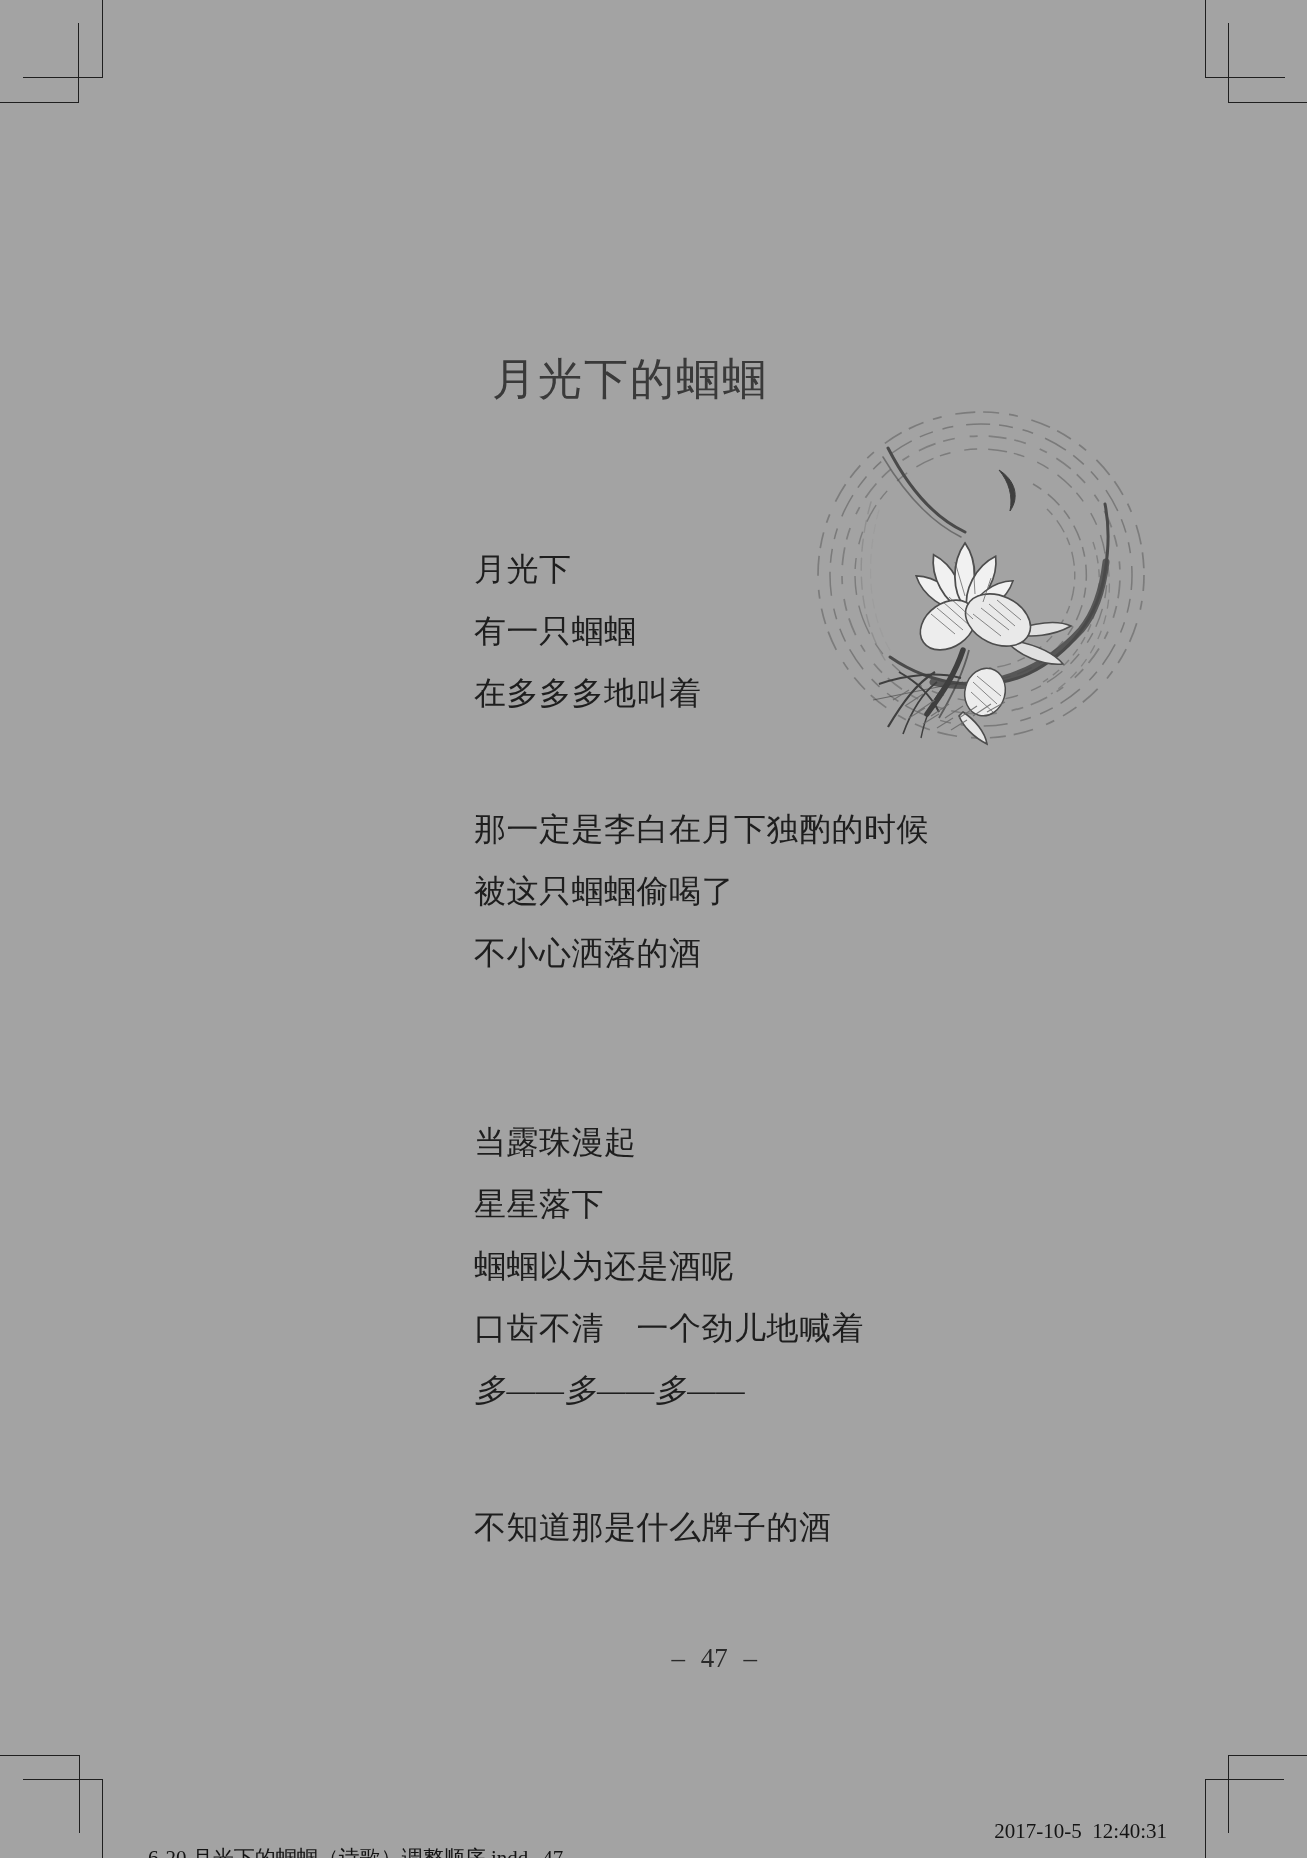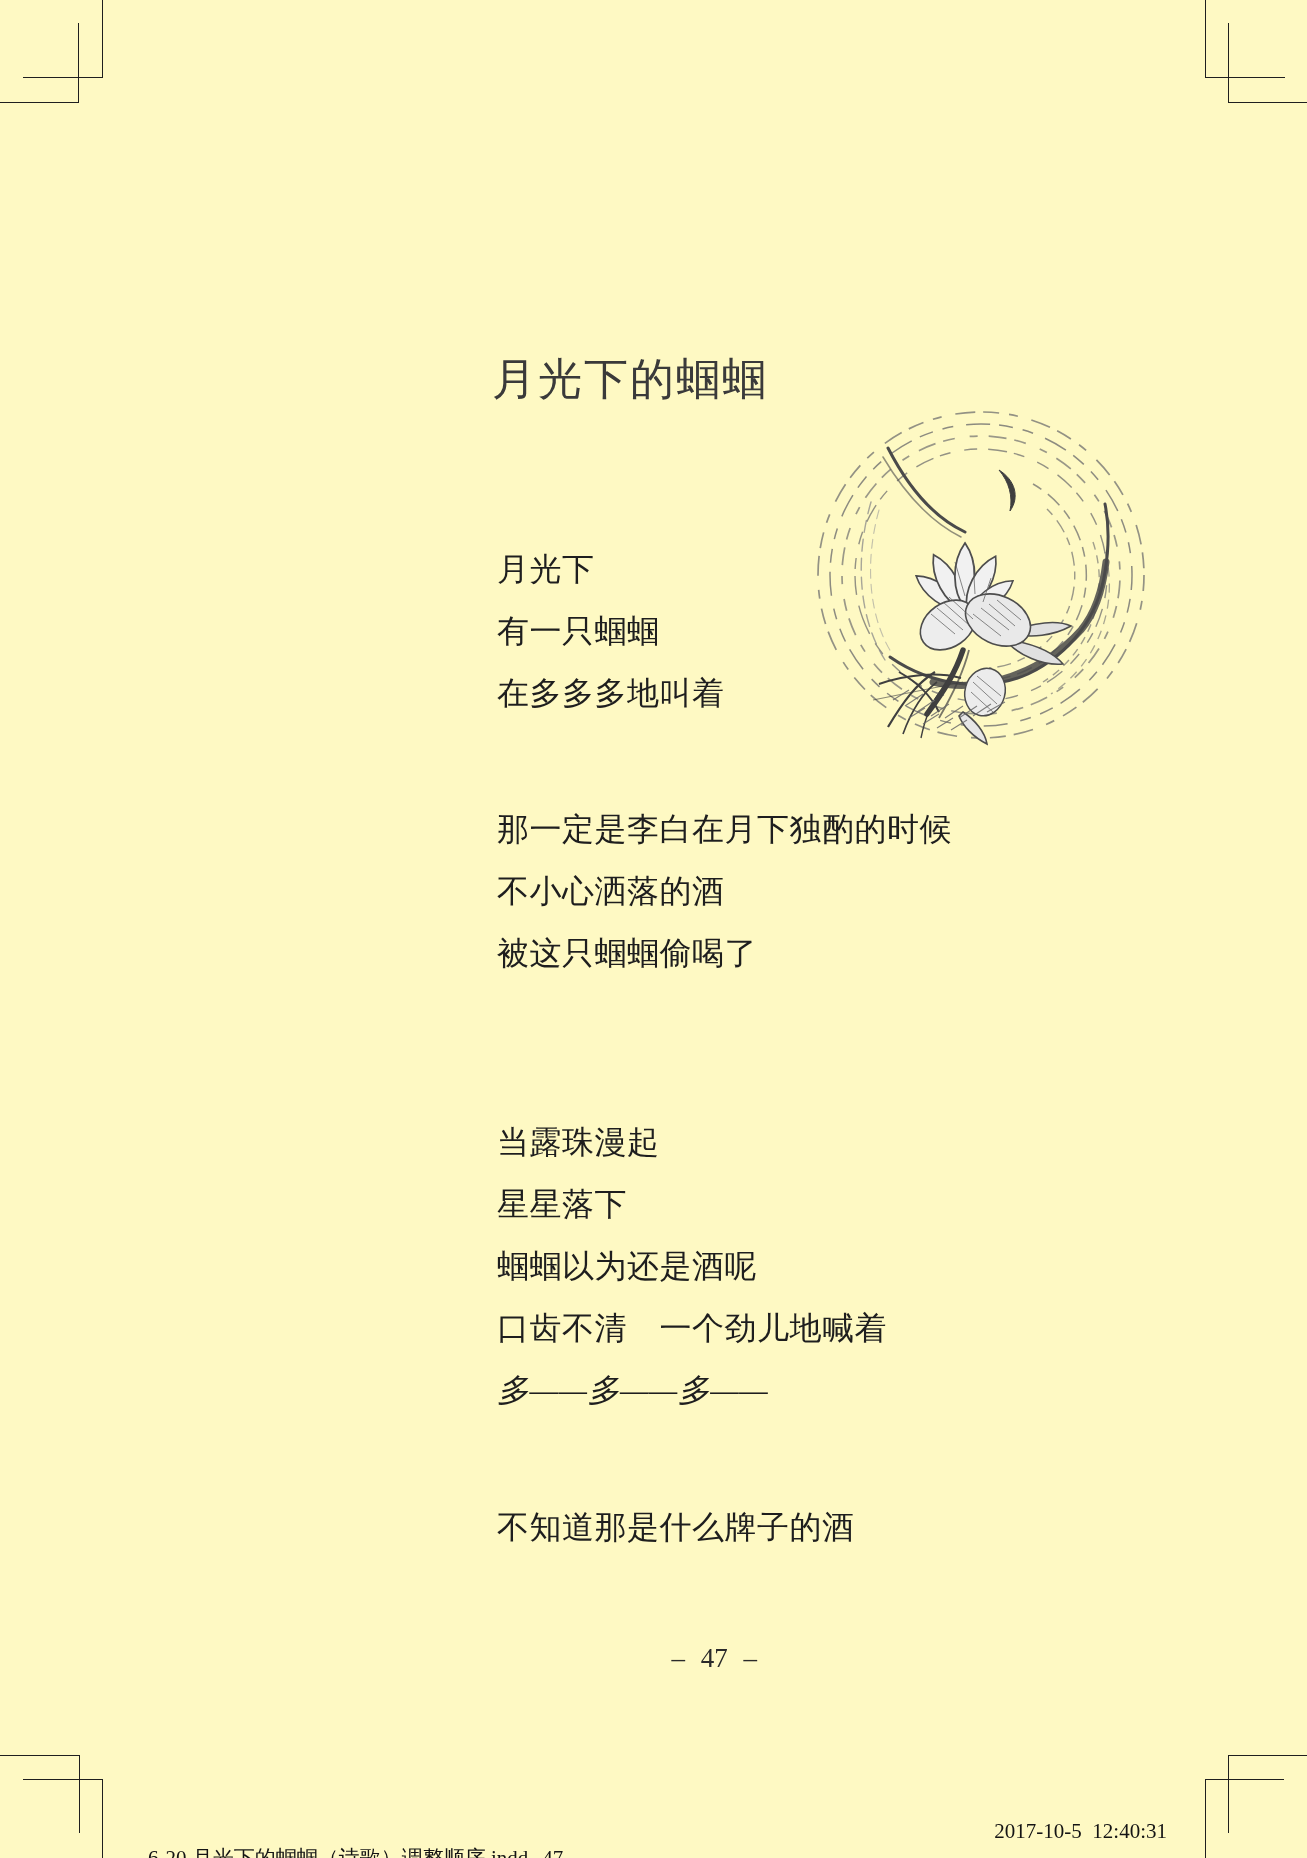--- a/index.html
+++ b/index.html
@@ -1,20 +1,20 @@
 <!DOCTYPE html>
 <html><head>
 <meta charset="utf-8">
 <style>
   html, body { margin: 0; padding: 0; background: #ffffff; }
   .page {
     position: relative;
     width: 1307px;
     height: 1858px;
-    background: #fef9c3;
+    background: #a3a3a3;
     overflow: hidden;
     font-family: "Liberation Serif", "DejaVu Serif", serif;
     color: #1e1e1e;
     text-decoration: underline;
   }
   .cropmarks {
     position: absolute;
     left: 0; top: 0;
     pointer-events: none;
   }
@@ -31,21 +31,21 @@
   }
   .illustration {
     position: absolute;
     left: 813px;
     top: 382px;
     width: 336px;
     height: 386px;
   }
   .stanza {
     position: absolute;
-    left: 497px;
+    left: 474px;
     width: 640px;
   }
   .stanza .line {
     height: 62px;
     line-height: 62px;
     font-size: 32px;
     letter-spacing: 0.5px;
     color: #1e1e1e;
     white-space: pre;
   }
@@ -190,22 +190,22 @@
   </svg>
 
   <div class="stanza stanza-1">
     <div class="line">月光下</div>
     <div class="line">有一只蝈蝈</div>
     <div class="line">在多多多地叫着</div>
   </div>
 
   <div class="stanza stanza-2">
     <div class="line">那一定是李白在月下独酌的时候</div>
+    <div class="line">被这只蝈蝈偷喝了</div>
     <div class="line">不小心洒落的酒</div>
-    <div class="line">被这只蝈蝈偷喝了</div>
   </div>
 
   <div class="stanza stanza-4">
     <div class="line">不知道那是什么牌子的酒</div>
   </div>
 
   <div class="stanza stanza-3">
     <div class="line">当露珠漫起</div>
     <div class="line">星星落下</div>
     <div class="line">蝈蝈以为还是酒呢</div>

